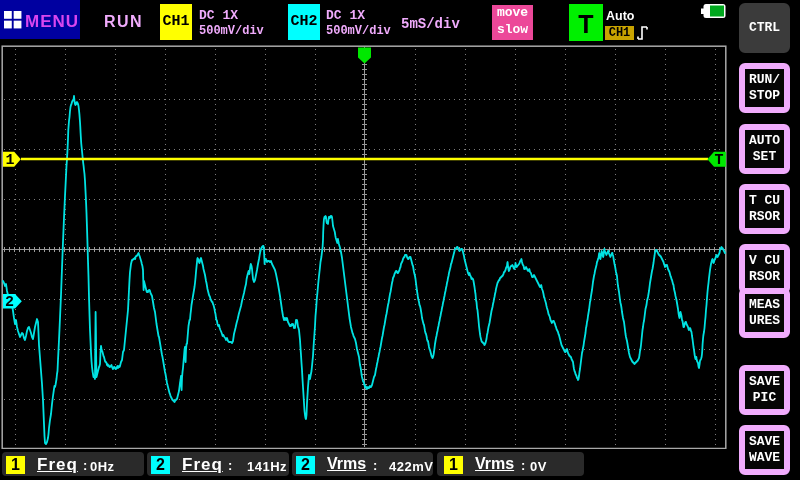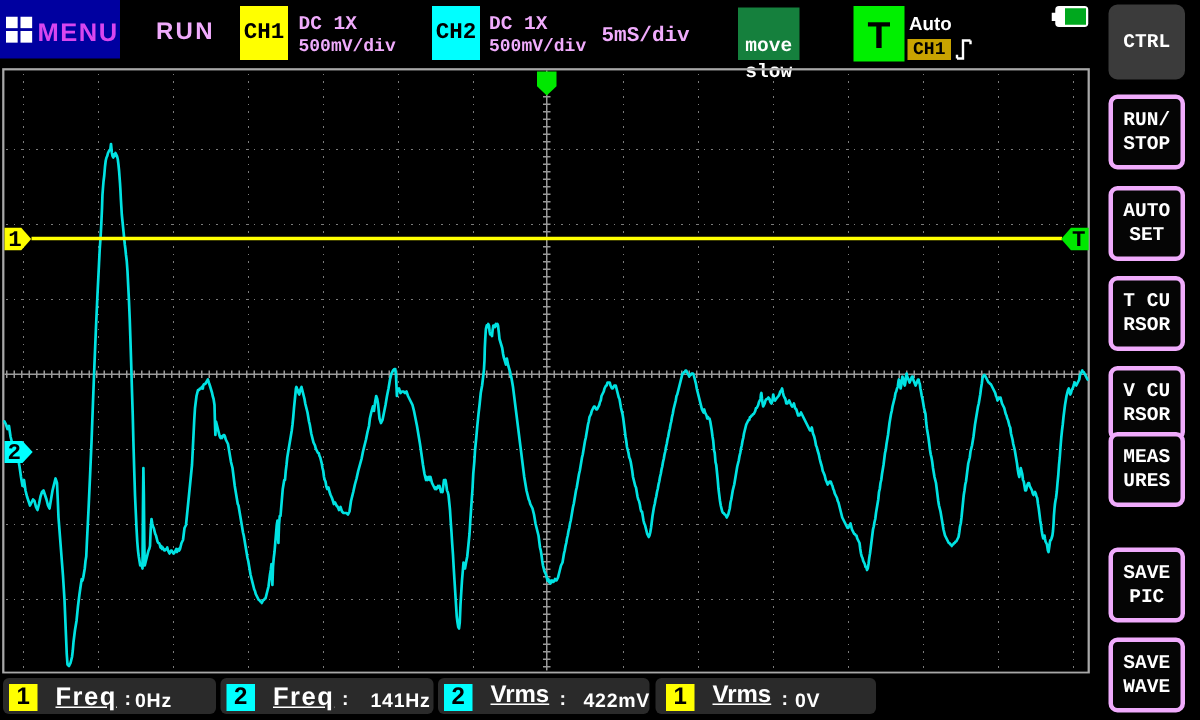--- a/index.html
+++ b/index.html
@@ -9,29 +9,29 @@
 .gd { stroke:#7b7b7b; stroke-width:1; stroke-dasharray:1 4; shape-rendering:crispEdges; }
 #menu { left:0; top:0; width:80px; height:39px; background:#0000a0; }
 #menuic { left:4px; top:11px; width:18px; height:18px; }
 #menutxt { left:25px; top:12px; color:#d946ef; font:bold 17px "Liberation Sans",sans-serif; letter-spacing:1px; }
 .w { color:#f0abfc; }
 #run { left:104px; top:13px; font:bold 16px "Liberation Sans",sans-serif; letter-spacing:1.5px; }
 .chbadge { top:4px; width:32px; height:36px; color:#000; text-align:center;
    font:bold 15px "Liberation Mono",monospace; line-height:36px; }
 .minitxt { font:bold 13px "Liberation Mono",monospace; line-height:15px; }
 #tdiv { left:401px; top:16px; font:bold 14px "Liberation Mono",monospace; }
-#moveslow { left:492px; top:5px; width:41px; height:35px; background:#15803d; color:#fff;
-   font:bold 13px "Liberation Mono",monospace; text-align:center; line-height:16.5px; padding-top:18px; }
+#moveslow { left:492px; top:5px; width:41px; height:35px; background:#ec4899; color:#fff;
+   font:bold 13px "Liberation Mono",monospace; text-align:center; line-height:16.5px; padding-top:0; }
 #tbtn { left:569px; top:4px; width:34px; height:37px; background:#00f000; color:#000;
    font:bold 25px "Liberation Sans",sans-serif; text-align:center; line-height:40px; }
 #auto { left:606px; top:9px; color:#fff; font:bold 12.5px "Liberation Sans",sans-serif; }
 #ch1s { left:605px; top:26px; width:29px; height:14px; background:#c8a300; color:#000;
    font:bold 12px "Liberation Mono",monospace; text-align:center; line-height:14px; }
 .sbtn { left:739px; width:51px; height:50px; border-radius:6px; background:#050505;
-   border:3px solid #f0abfc; color:#fff; font:bold 13px "Liberation Mono",monospace;
+   border:6px solid #f0abfc; color:#fff; font:bold 13px "Liberation Mono",monospace;
    text-align:center; display:flex; align-items:center; justify-content:center; line-height:16.5px; }
 .panel { top:452px; height:24px; background:#2a2a2a; border-radius:4px; color:#fff; }
 .pbadge { position:absolute; top:3.5px; width:19px; height:18px; color:#000; text-align:center;
    font:bold 16px "Liberation Sans",sans-serif; line-height:18px; }
 .plabel { position:absolute; top:3px; font:bold 17px "Liberation Sans",sans-serif; letter-spacing:1px;text-decoration:underline; }
 .pcolon { position:absolute; top:6px; font:bold 13px "Liberation Sans",sans-serif; }
 .pvalue { position:absolute; top:6.5px; font:bold 13px "Liberation Sans",sans-serif; letter-spacing:0.5px; }
 </style></head>
 <body>
 <div class="abs" id="menu"></div>

